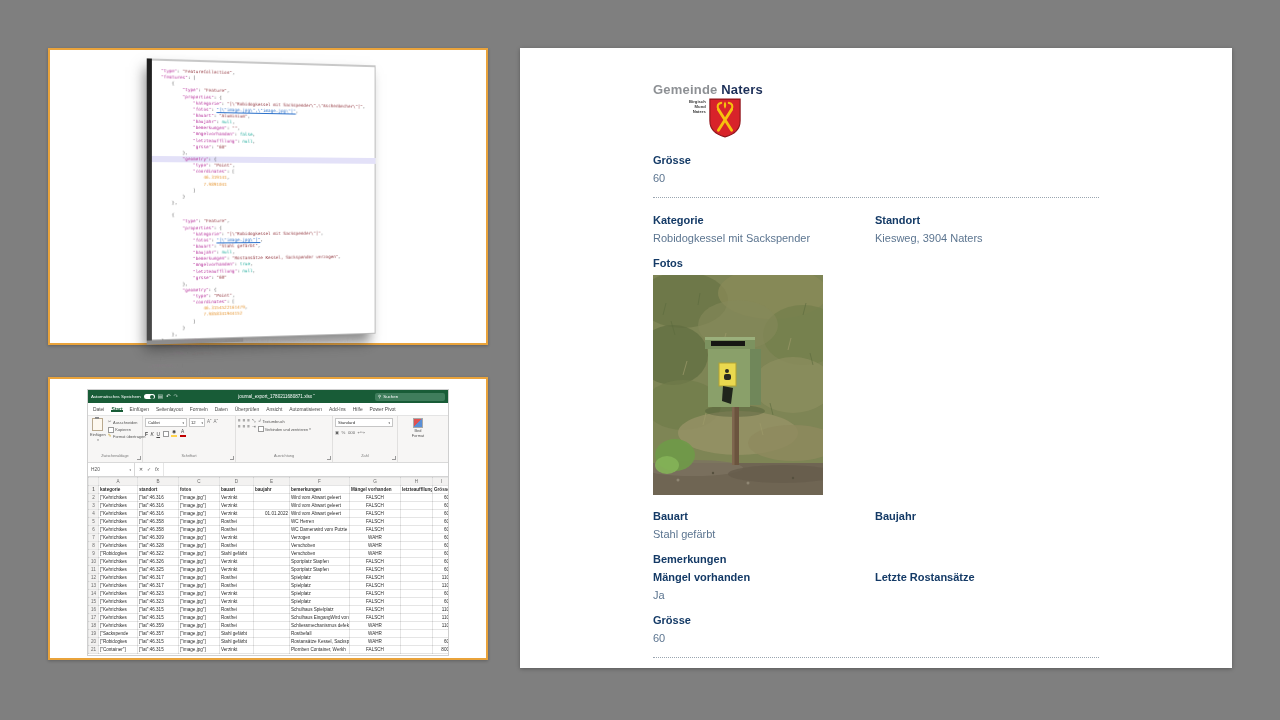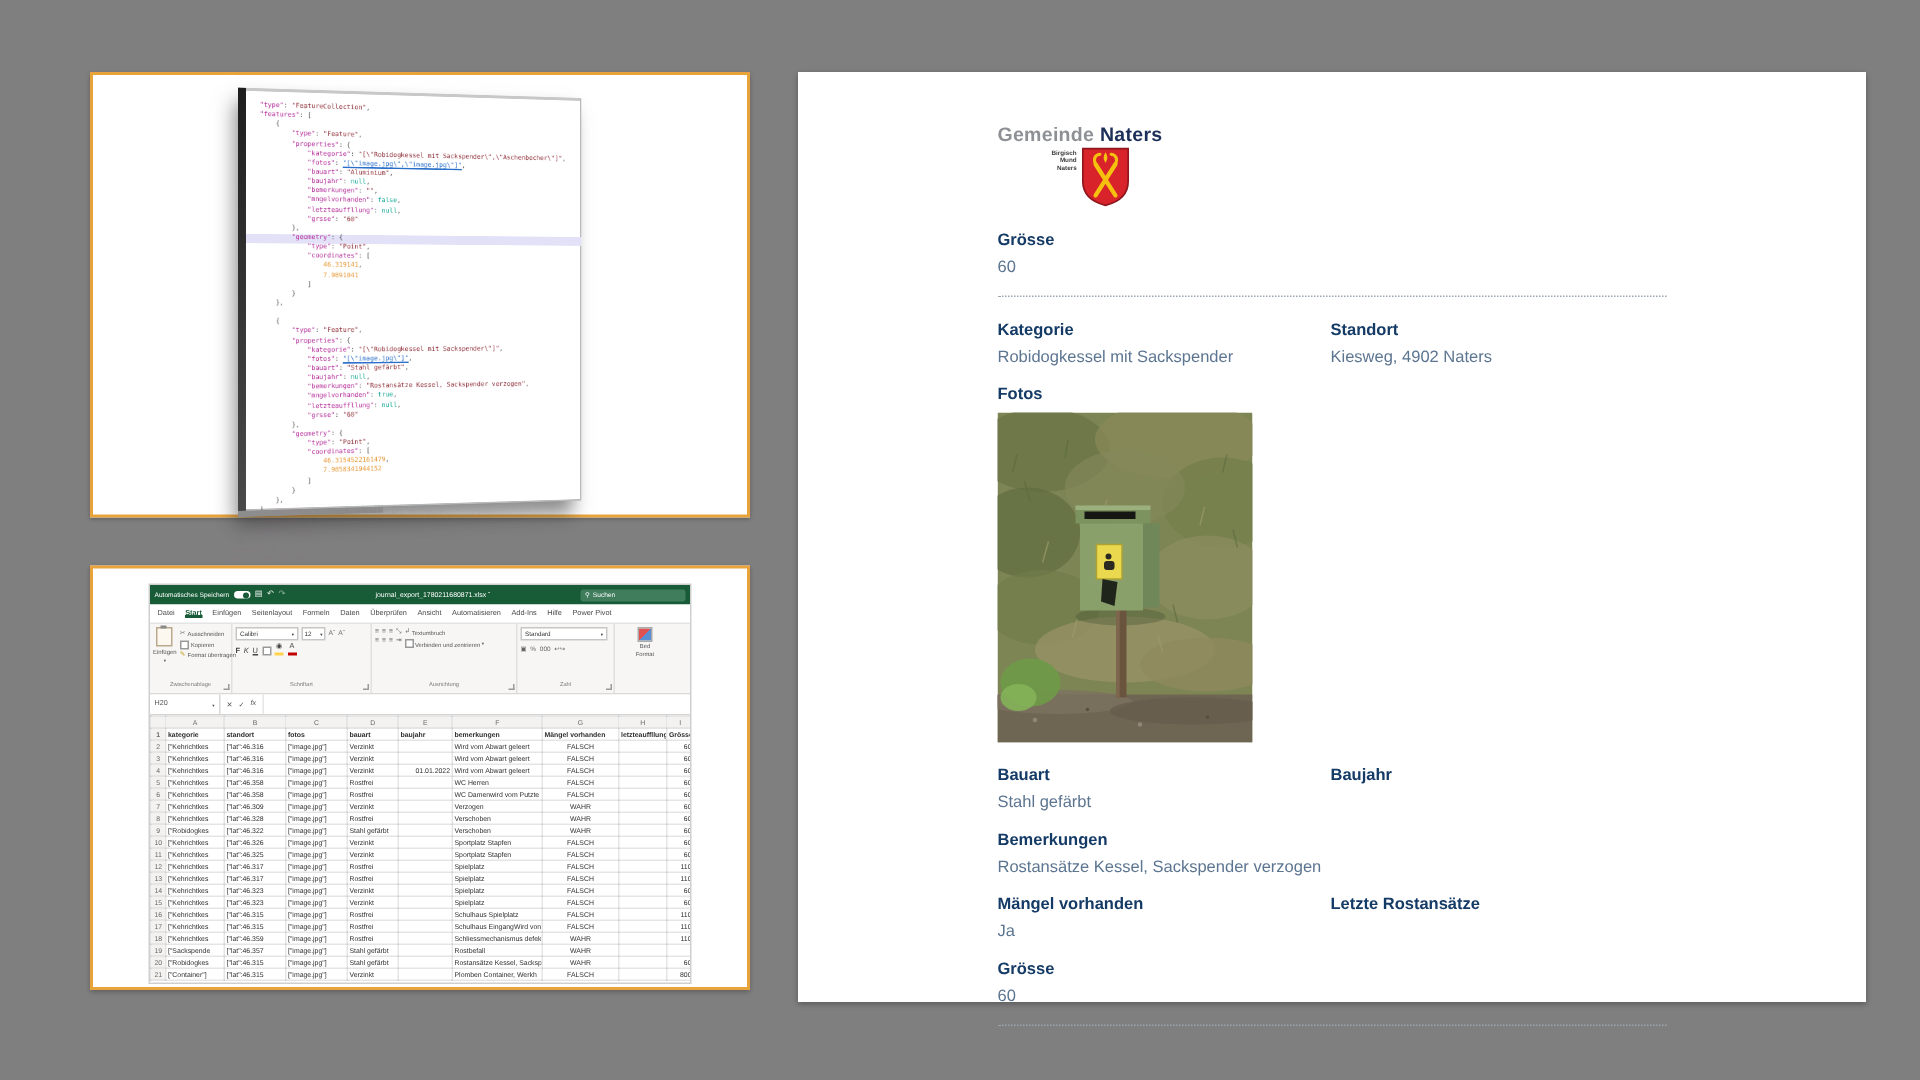--- a/index.html
+++ b/index.html
@@ -1,18 +1,18 @@
 <!DOCTYPE html>
 <html><head>
 <meta charset="utf-8">
 <style>
   html,body{margin:0;padding:0;}
   body{width:1280px;height:720px;background:#7f7f7f;position:relative;overflow:hidden;
        font-family:"Liberation Sans",sans-serif;}
-  .panel{position:absolute;background:#fff;margin-left:12px;}
+  .panel{position:absolute;background:#fff;}
   .panel.framed{border:2px solid #e9a33b;box-shadow:0 1px 3px rgba(0,0,0,.25);}
   
   #panel-code{left:48px;top:48px;width:436px;height:293px;}
   .code-page{position:absolute;left:102px;top:12px;width:226px;height:272px;background:#fff;
     border:1px solid #b9b9b9;border-top:2px solid #c8c8c8;
     transform:perspective(800px) rotateY(10deg);
     box-shadow:-6px 9px 12px rgba(45,45,45,.55);}
   .code-page::before{content:"";position:absolute;left:-5px;top:-2px;bottom:-4px;width:5px;
     background:linear-gradient(#1e1e1e,#4a4a4a);}
   .code-page::after{content:"";position:absolute;left:-5px;right:60%;bottom:-5px;height:4px;
@@ -623,21 +623,21 @@
     </div>
     <hr class="dotted">
 
     <div class="grid2">
       <div>
         <div class="f-label">Kategorie</div>
         <div class="f-value">Robidogkessel mit Sackspender</div>
       </div>
       <div>
         <div class="f-label">Standort</div>
-        <div class="f-value">Kiesweg, 4902 Naters</div>
+        <div class="f-value">Kiesweg, 3904 Naters</div>
       </div>
     </div>
 
     <div>
       <div class="f-label">Fotos</div>
       <div class="photo-wrap">
         <svg width="170" height="220" viewBox="0 0 170 220">
           <rect width="170" height="220" fill="#7e8555"></rect>
           <ellipse cx="30" cy="25" rx="45" ry="28" fill="#6a7446" opacity=".8"></ellipse>
           <ellipse cx="120" cy="18" rx="55" ry="26" fill="#8a8a58" opacity=".7"></ellipse>
@@ -681,21 +681,20 @@
         <div class="f-value">Stahl gefärbt</div>
       </div>
       <div>
         <div class="f-label">Baujahr</div>
         <div class="f-value"></div>
       </div>
     </div>
 
     <div>
       <div class="f-label">Bemerkungen</div>
-      <div class="f-value">Rostansätze Kessel, Sackspender verzogen</div>
     </div>
 
     <div class="grid2">
       <div>
         <div class="f-label">Mängel vorhanden</div>
         <div class="f-value">Ja</div>
       </div>
       <div>
         <div class="f-label">Letzte Rostansätze</div>
         <div class="f-value"></div>

